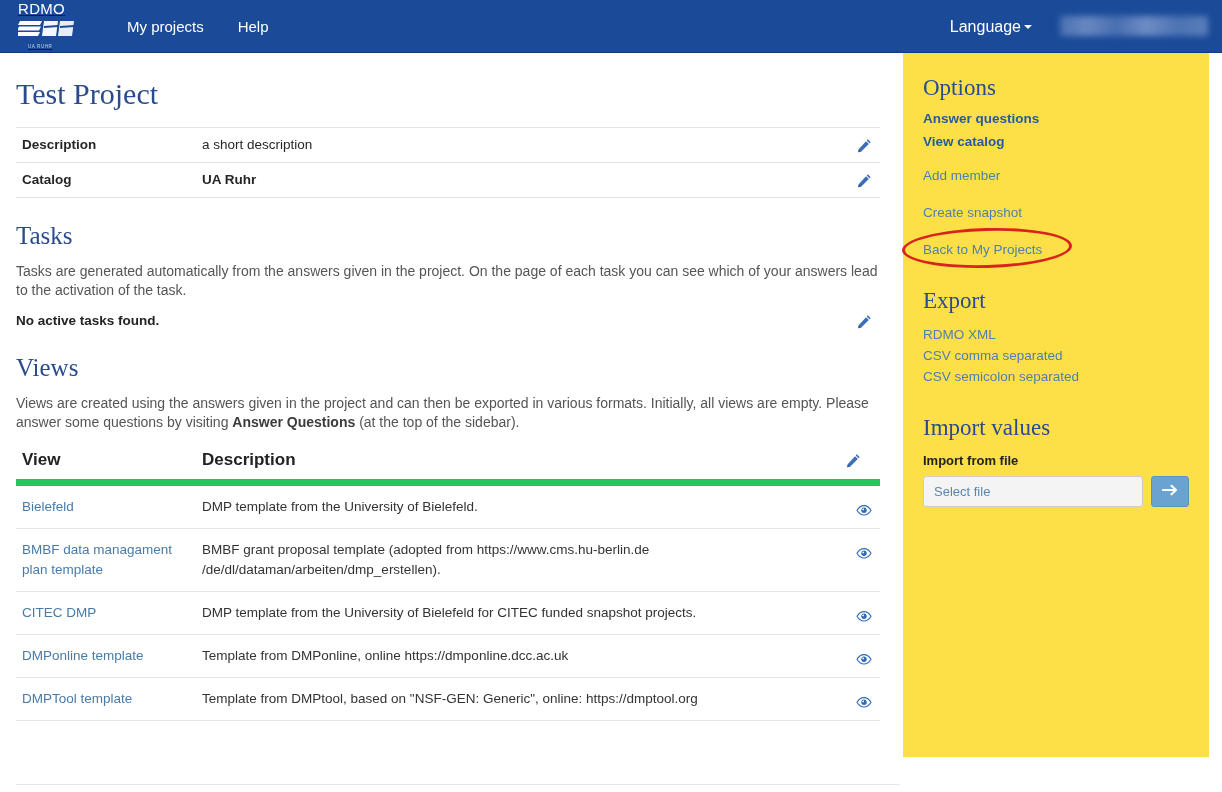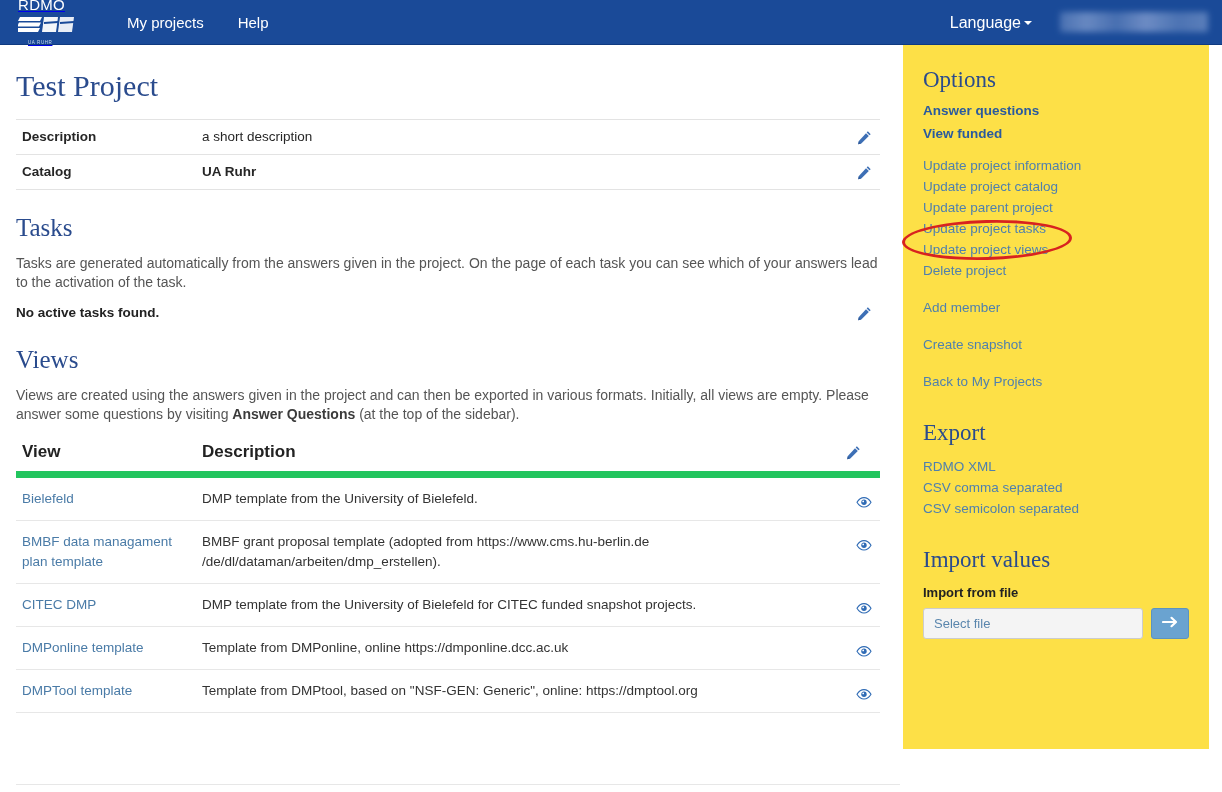--- a/index.html
+++ b/index.html
@@ -7,21 +7,21 @@
     margin: 0; padding: 0;
     width: 1222px; height: 792px;
     overflow: hidden;
     background: #ffffff;
     font-family: "Liberation Sans", sans-serif;
   }
 
   
   .navbar {
     position: relative;
-    height: 45px;
+    height: 53px;
     background: #1a4a98;
     display: flex;
     align-items: stretch;
     border-bottom: 1px solid #0f3a80;
   }
   .brand {
     width: 90px;
     padding-left: 18px;
     display: flex;
     flex-direction: column;
@@ -425,30 +425,22 @@
         </tr>
       </tbody>
     </table>
   </div>
 
   <div class="sidebar">
 
     <div class="sb-h">Options</div>
 
     <a class="sb-strong" href="#">Answer questions</a>
-    <a class="sb-strong" href="#">View funded</a>
-
-    <div class="sb-group">
-      <a class="sb-link" href="#">Update project information</a>
-      <a class="sb-link" href="#">Update project catalog</a>
-      <a class="sb-link" href="#">Update parent project</a>
-      <a class="sb-link" href="#">Update project tasks</a>
-      <a class="sb-link" href="#">Update project views</a>
-      <a class="sb-link" href="#">Delete project</a>
-    </div>
+    <a class="sb-strong" href="#">View catalog</a>
+
 
     <div class="sb-spaced">
       <a class="sb-link" href="#">Add member</a>
     </div>
     <div class="sb-spaced">
       <a class="sb-link" href="#">Create snapshot</a>
     </div>
     <div class="sb-spaced">
       <a class="sb-link" href="#">Back to My Projects</a>
     </div>

